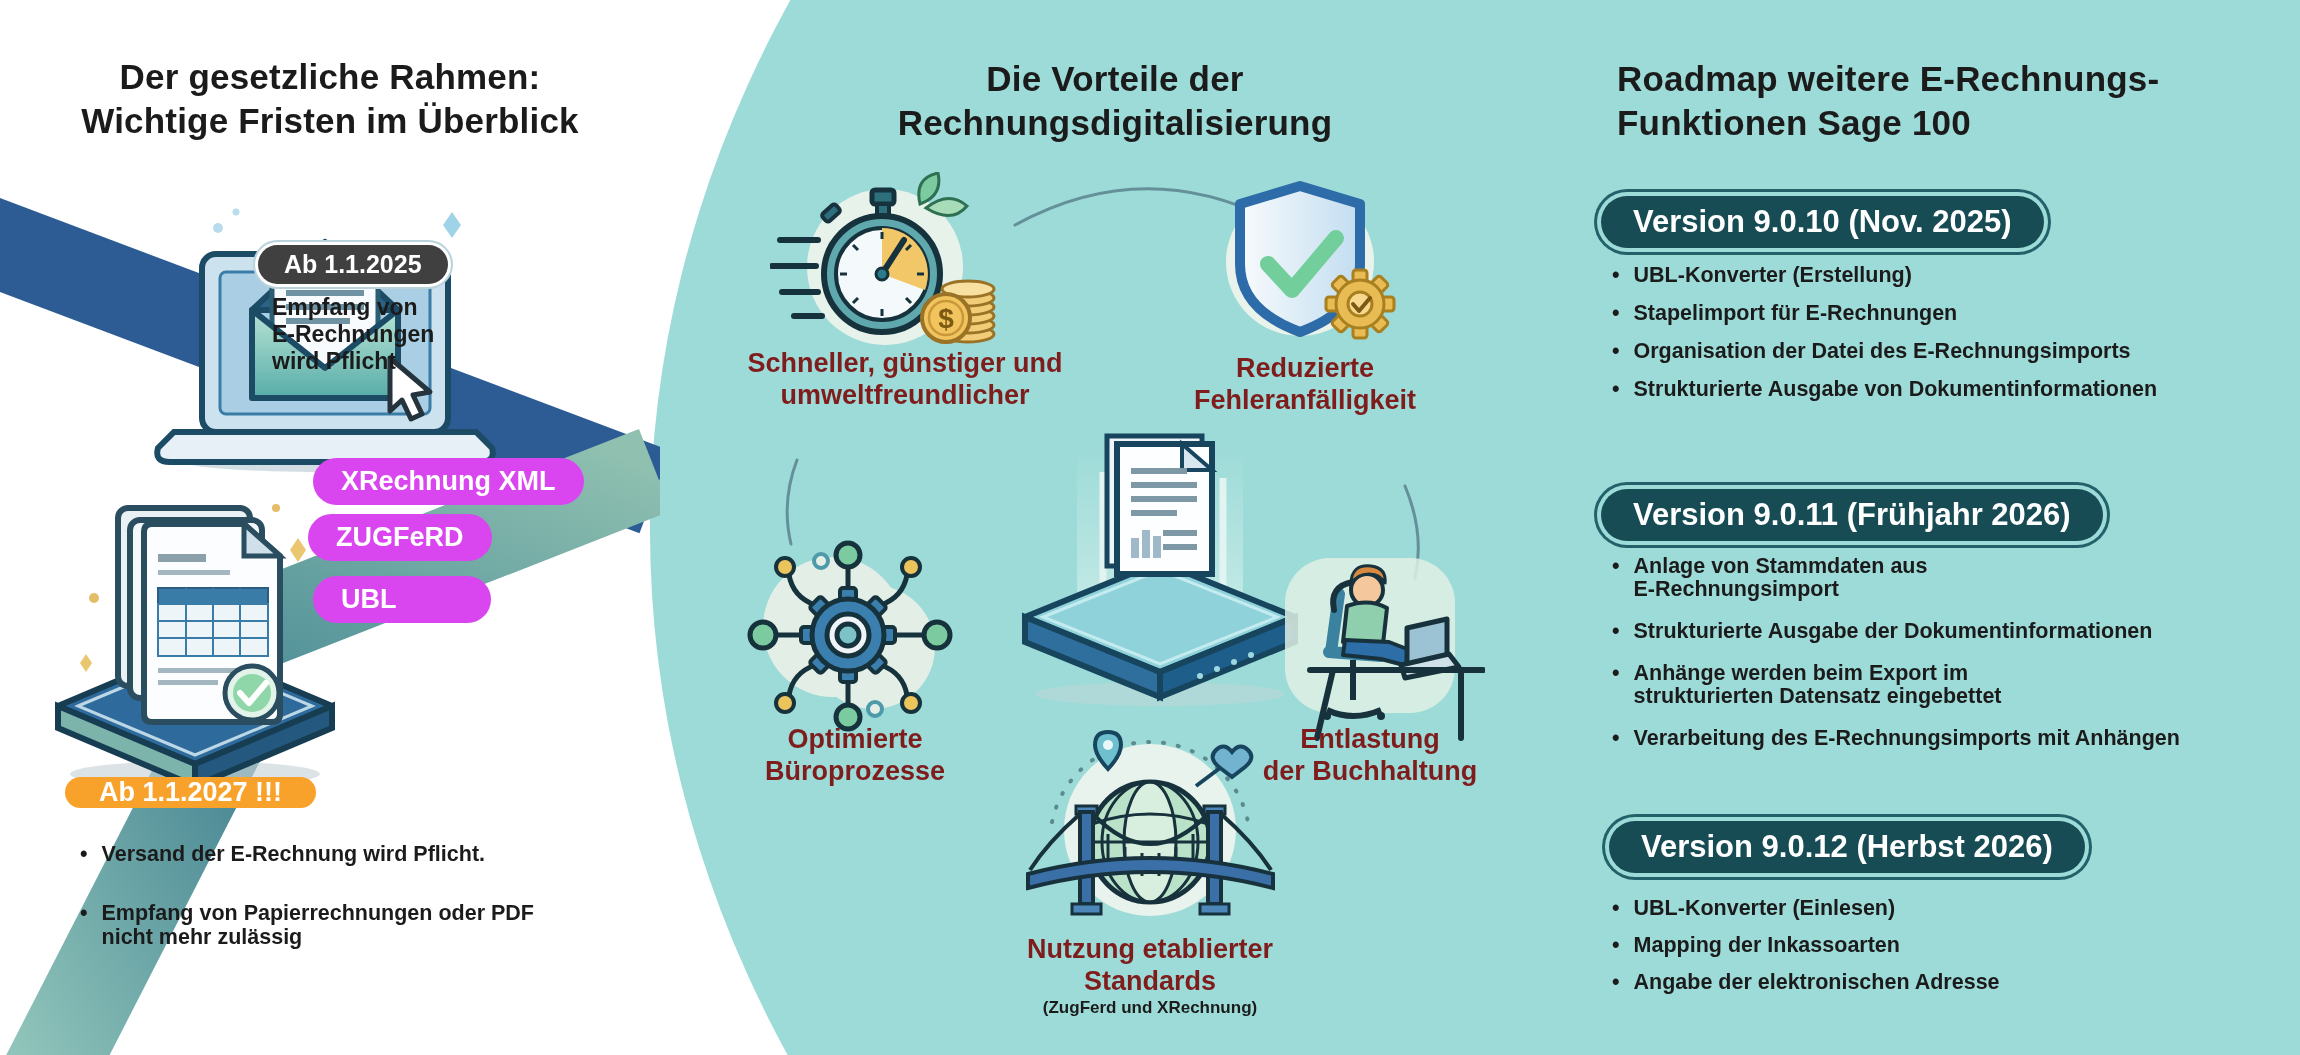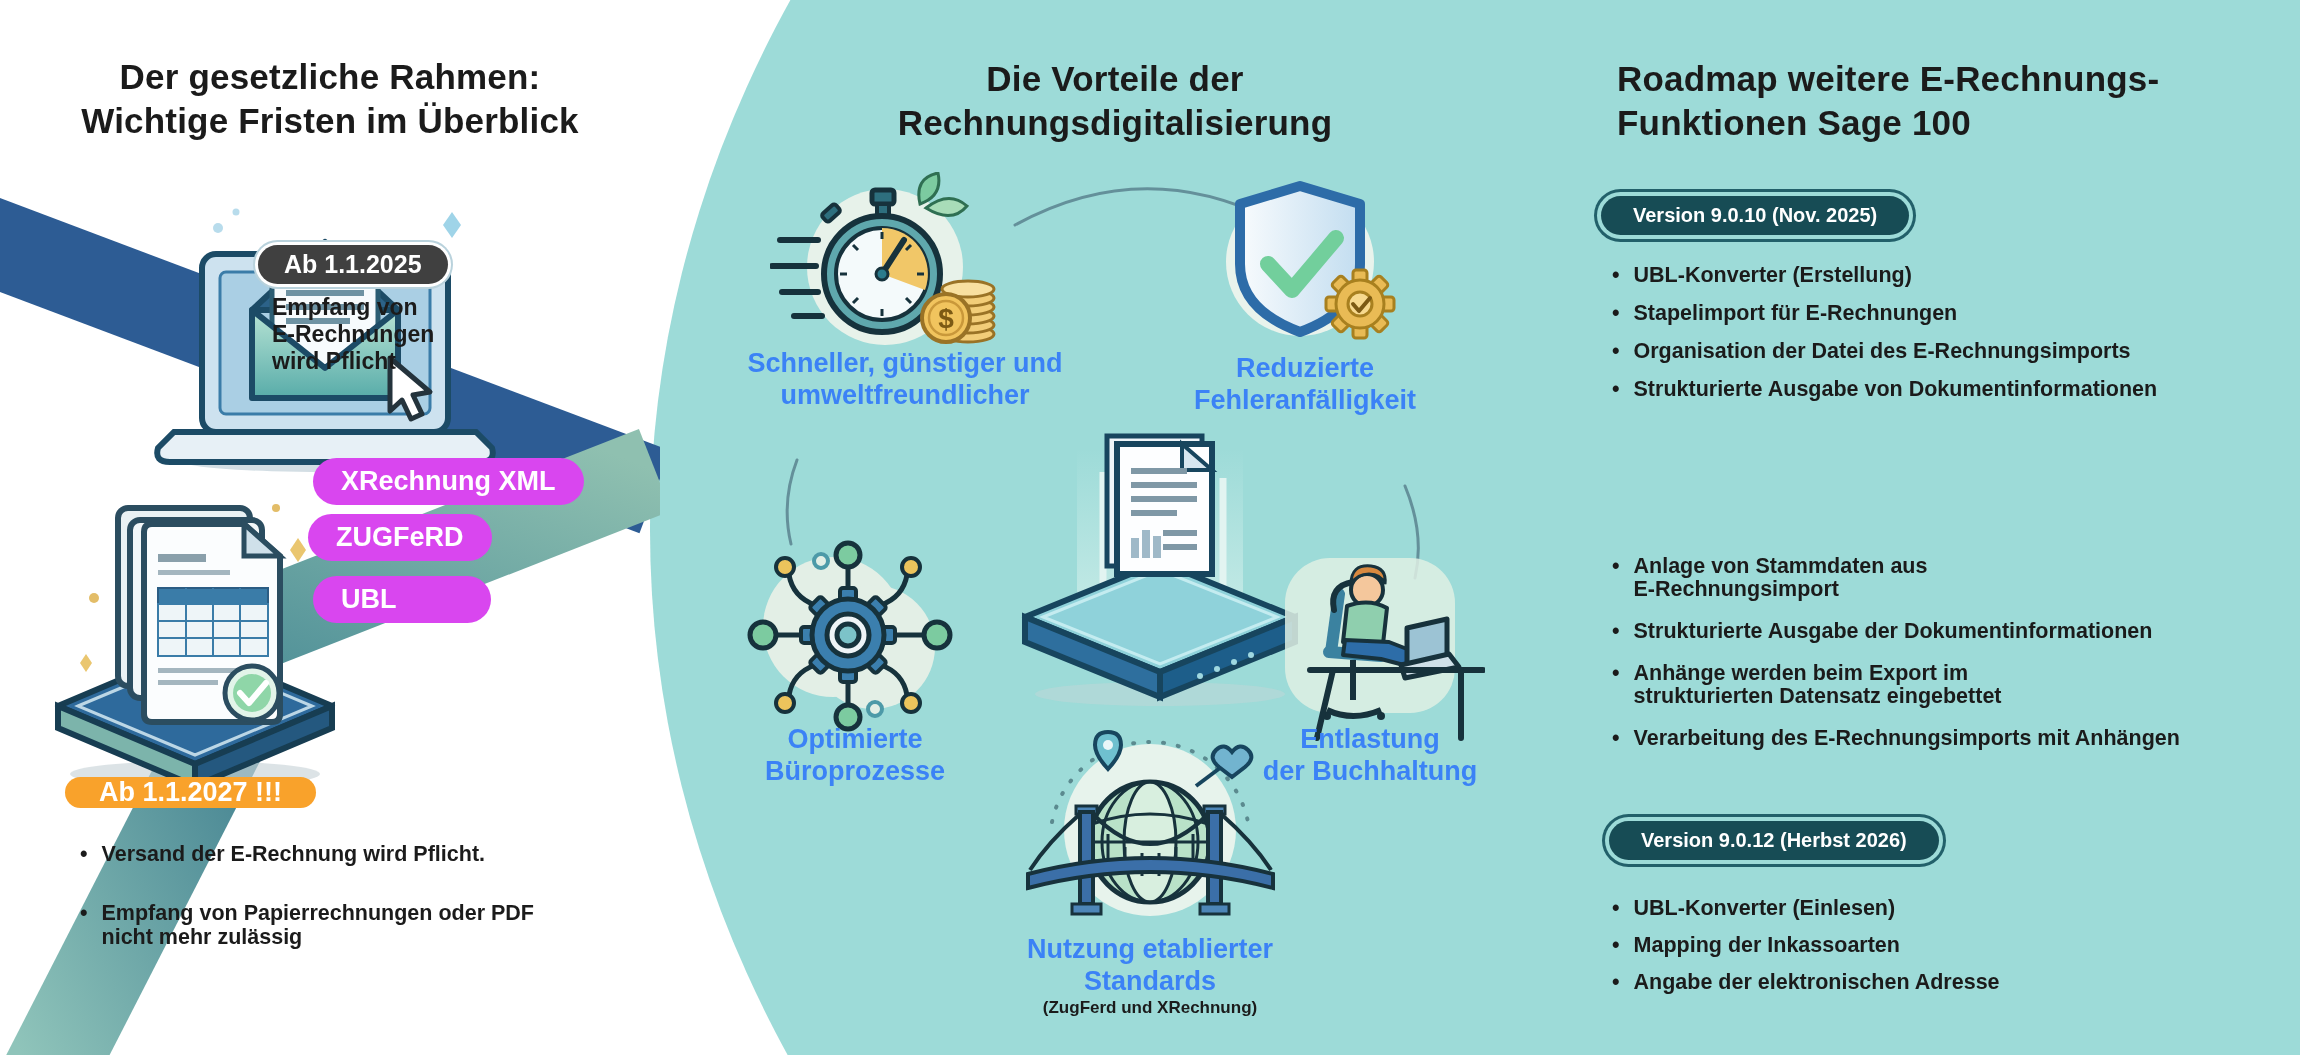--- a/index.html
+++ b/index.html
@@ -8,28 +8,28 @@
   .abs{position:absolute;}
   .teal-blob{position:absolute;left:650px;top:-783px;width:3300px;height:2626px;
              border-radius:50%;background:#9ddbd8;}
   .title{font-weight:bold;font-size:35px;line-height:1.26;letter-spacing:.2px;}
   .title.center{text-align:center;}
   .pill{display:inline-block;border-radius:40px;color:#fff;font-weight:bold;white-space:nowrap;}
   .pill-2025{background:#404040;font-size:25px;padding:5px 26px;
              box-shadow:0 0 0 3px #ffffff,0 0 0 5px #b9d2dc;}
   .pill-fmt{background:#d946ef;font-size:27px;padding:8px 28px;}
   .pill-2027{background:#f9a22b;font-size:27px;padding:0 34px;}
-  .vpill{background:#174c55;font-size:20px;padding:8px 32px;border-radius:44px;color:#fff;
+  .vpill{background:#174c55;font-size:31px;padding:8px 32px;border-radius:44px;color:#fff;
          font-weight:bold;white-space:nowrap;display:inline-block;
          box-shadow:0 0 0 4px #9ddbd8,0 0 0 7px #22606a;}
   .desc{font-weight:bold;font-size:23px;line-height:1.17;white-space:pre-line;}
   .blist{display:flex;flex-direction:column;}
   .bitem{display:flex;font-weight:bold;font-size:21.5px;line-height:23px;white-space:pre-line;}
   .bitem::before{content:"•";margin-right:14px;flex:0 0 auto;}
-  .benefit{font-weight:bold;font-size:27px;line-height:1.18;text-align:center;white-space:pre-line;color:#3b82f6;}
+  .benefit{font-weight:bold;font-size:27px;line-height:1.18;text-align:center;white-space:pre-line;color:#7f1d1d;}
   .sub{font-weight:bold;font-size:17px;text-align:center;}
   svg{display:block;}
 </style>
 </head>
 <body>
 
 <div id="canvas">
 
   <div class="teal-blob"></div>
 
@@ -348,20 +348,23 @@
   <div class="abs" style="left:1601px;top:196px;">
     <span class="vpill">Version 9.0.10 (Nov. 2025)</span>
   </div>
   <div class="abs blist" style="left:1612px;top:264px;width:680px;gap:15px;">
     <div class="bitem"><span>UBL-Konverter (Erstellung)</span></div>
     <div class="bitem"><span>Stapelimport für E-Rechnungen</span></div>
     <div class="bitem"><span>Organisation der Datei des E-Rechnungsimports</span></div>
     <div class="bitem"><span>Strukturierte Ausgabe von Dokumentinformationen</span></div>
   </div>
 
+  <div class="abs" style="left:1601px;top:489px;">
+    <span class="vpill">Version 9.0.11 (Frühjahr 2026)</span>
+  </div>
   <div class="abs blist" style="left:1612px;top:555px;width:690px;gap:19px;">
     <div class="bitem"><span>Anlage von Stammdaten aus
 E-Rechnungsimport</span></div>
     <div class="bitem"><span>Strukturierte Ausgabe der Dokumentinformationen</span></div>
     <div class="bitem"><span>Anhänge werden beim Export im
 strukturierten Datensatz eingebettet</span></div>
     <div class="bitem"><span>Verarbeitung des E-Rechnungsimports mit Anhängen</span></div>
   </div>
 
   <div class="abs" style="left:1609px;top:821px;">

